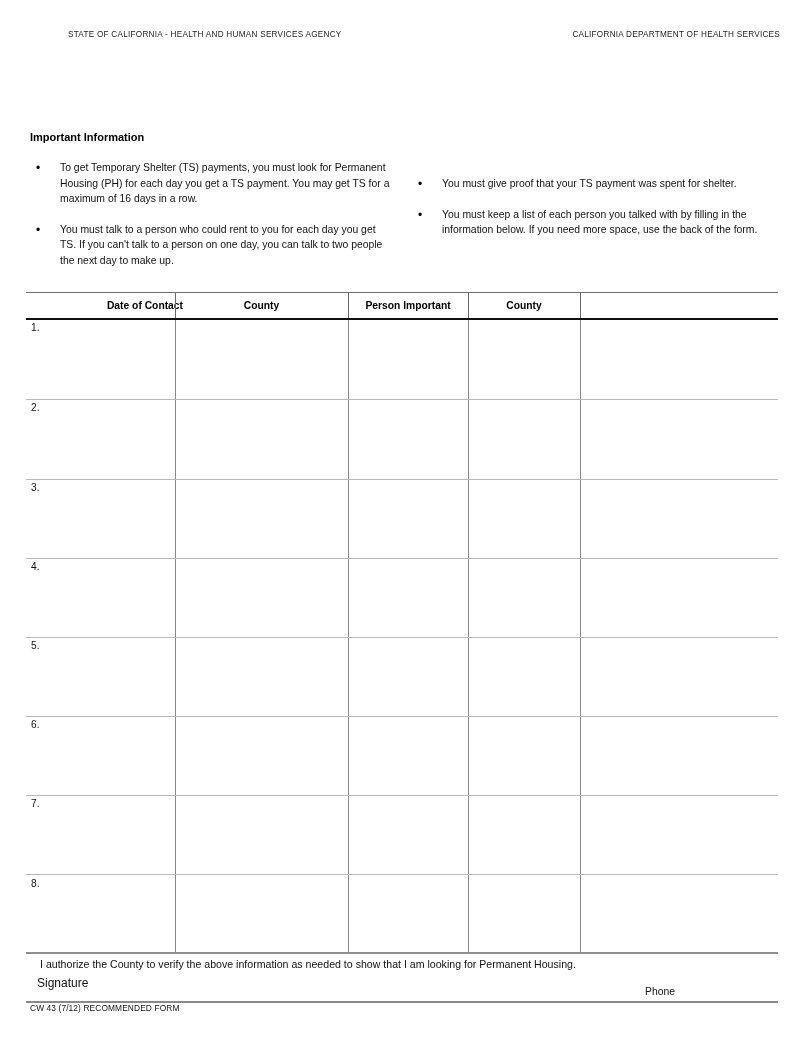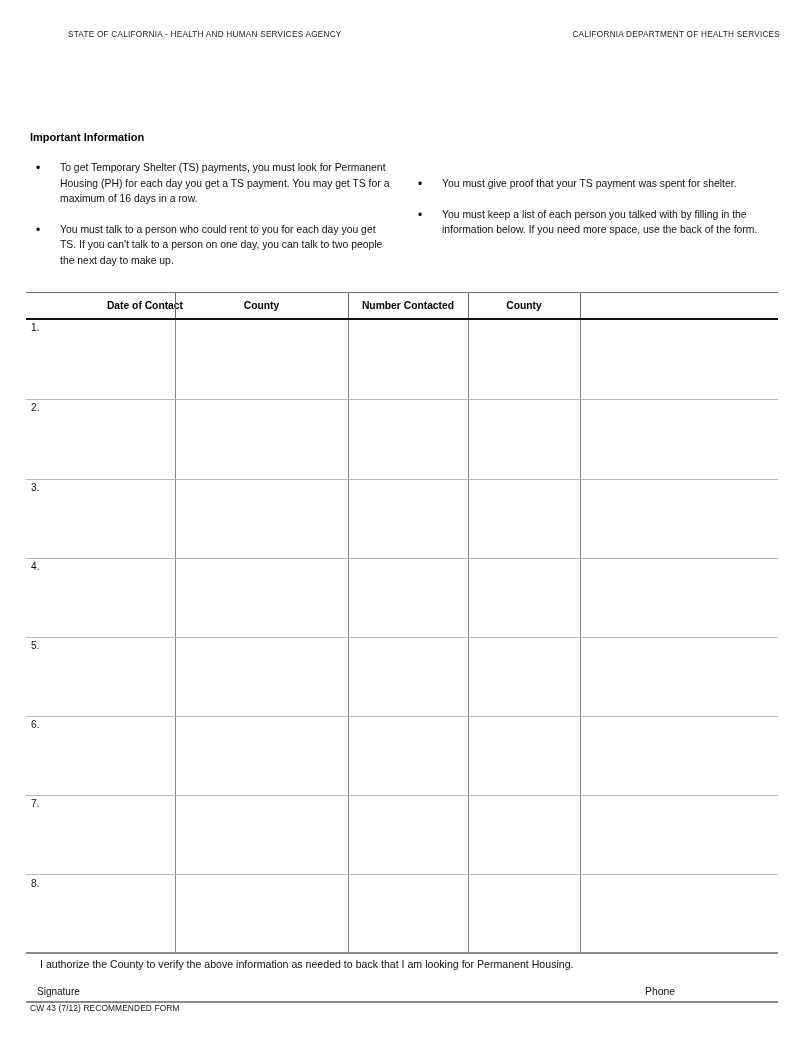--- a/index.html
+++ b/index.html
@@ -208,23 +208,22 @@
     position: absolute;
     left: 40px;
     top: 958px;
     font-size: 10.6px;
     color: #111;
   }
   .sig-label {
     position: absolute;
     left: 37px;
     top: 976px;
-    font-size: 10px;
-    color: #111;
-    margin-top: 10px;
+    font-size: 12px;
+    color: #111;
   }
   .date-label {
     position: absolute;
     left: 645px;
     top: 986px;
     font-size: 10.4px;
     color: #111;
   }
   .sig-line {
     position: absolute;
@@ -293,21 +292,21 @@
       <span>You must keep a list of each person you talked with by filling in the information below.  If you need more space, use the back of the form.</span>
     </div>
   </div>
 
   <div class="contact-table">
     <div class="tbl-topline"></div>
 
     <div class="tbl-head">
       <div class="th" style="left:8px;width:149px;text-align:right;">Date of Contact</div>
       <div class="th" style="left:149px;width:173px;">County</div>
-      <div class="th" style="left:322px;width:120px;">Number Contacted</div>
+      <div class="th" style="left:322px;width:120px;">Person Important</div>
       <div class="th" style="left:442px;width:112px;">County</div>
     </div>
     <div class="tbl-headline"></div>
 
     <div class="col-line head" style="left:149px;"></div>
     <div class="col-line head" style="left:322px;"></div>
     <div class="col-line head" style="left:442px;"></div>
     <div class="col-line head" style="left:554px;"></div>
 
     <div class="col-line" style="left:149px;top:28px;height:632px;"></div>
@@ -334,20 +333,20 @@
     <div class="row-sep" style="top:503px;"></div>
 
     <div class="row-num" style="top:506px;">7.</div>
     <div class="row-sep" style="top:582px;"></div>
 
     <div class="row-num" style="top:586px;">8.</div>
 
     <div class="tbl-bottomline" style="top:660px;"></div>
   </div>
 
-  <div class="authorize">I authorize the County to verify the above information as needed to back that I am looking for Permanent Housing.</div>
+  <div class="authorize">I authorize the County to verify the above information as needed to show that I am looking for Permanent Housing.</div>
   <div class="sig-label">Signature</div>
   <div class="date-label">Phone</div>
   <div class="sig-line"></div>
   <div class="form-code">CW 43 (7/12) RECOMMENDED FORM</div>
 
 
 </div>
 
 </body></html>

